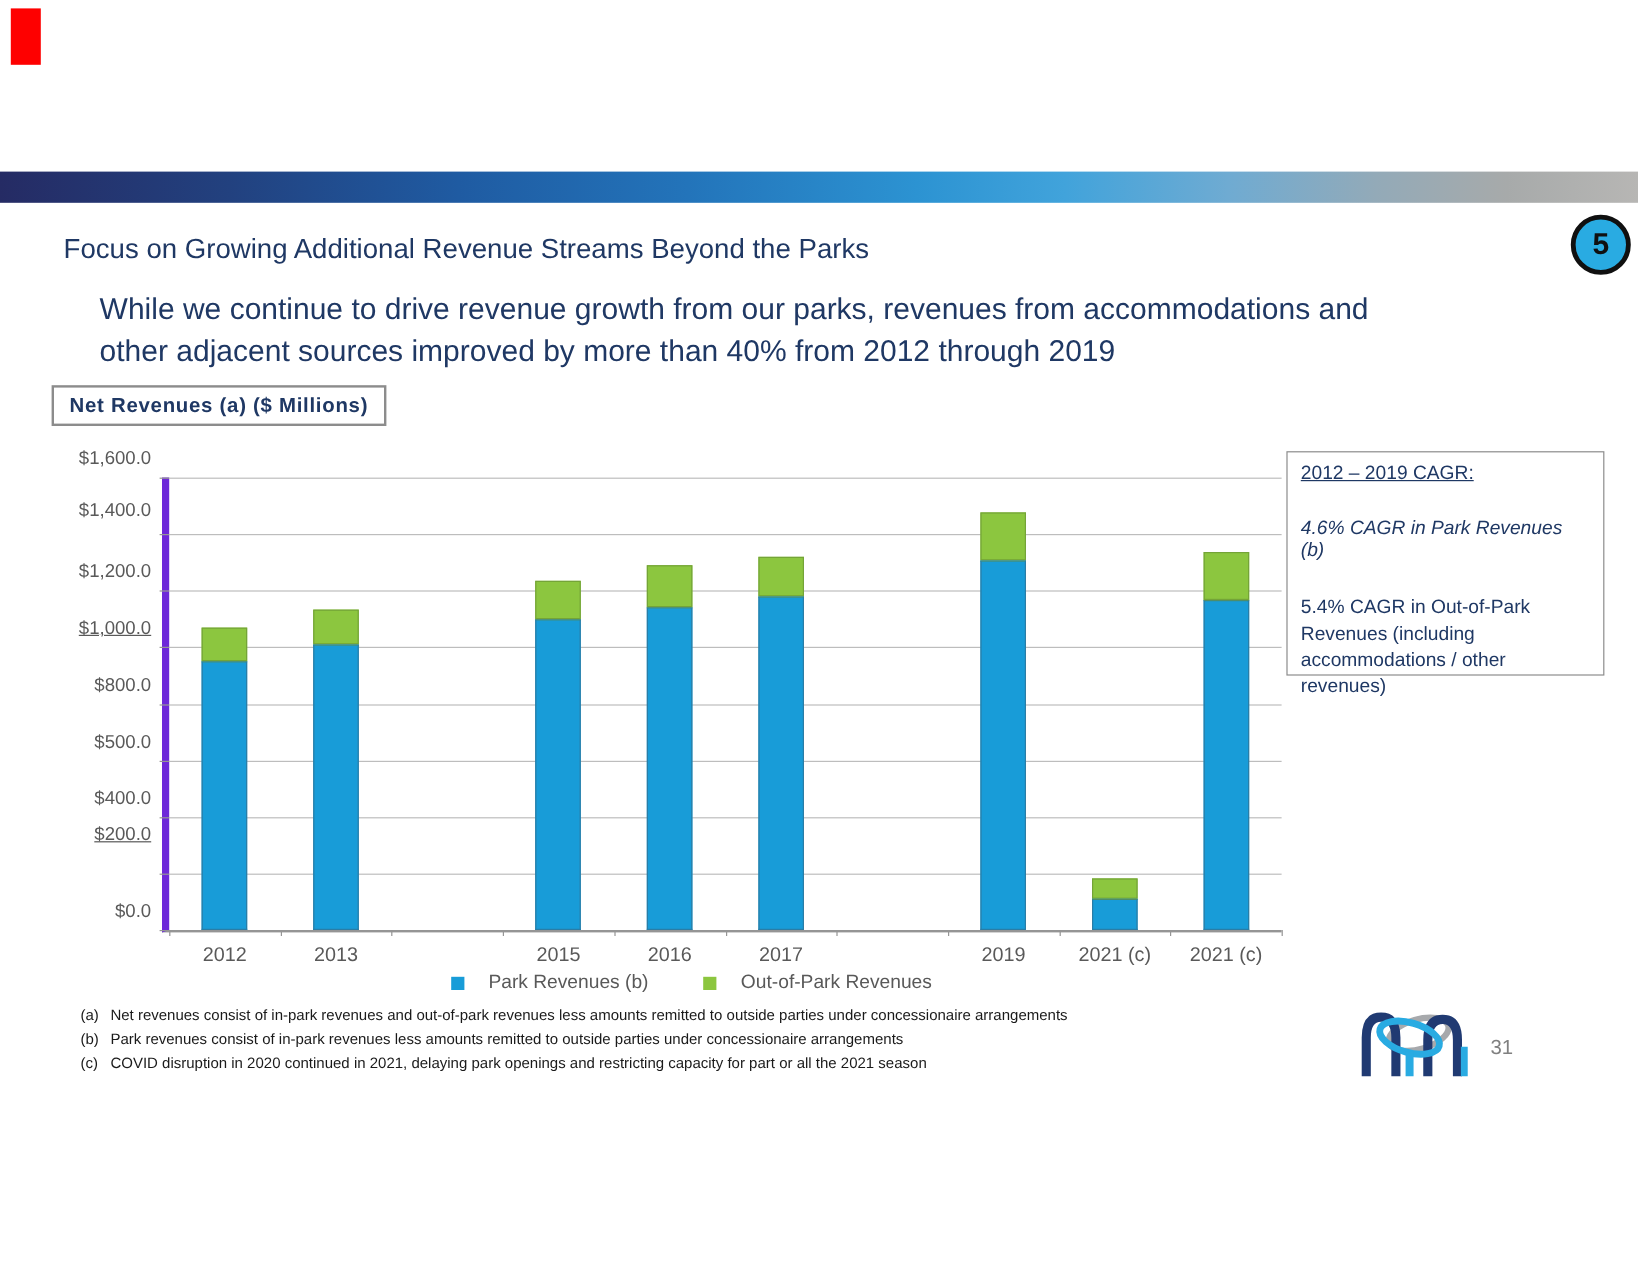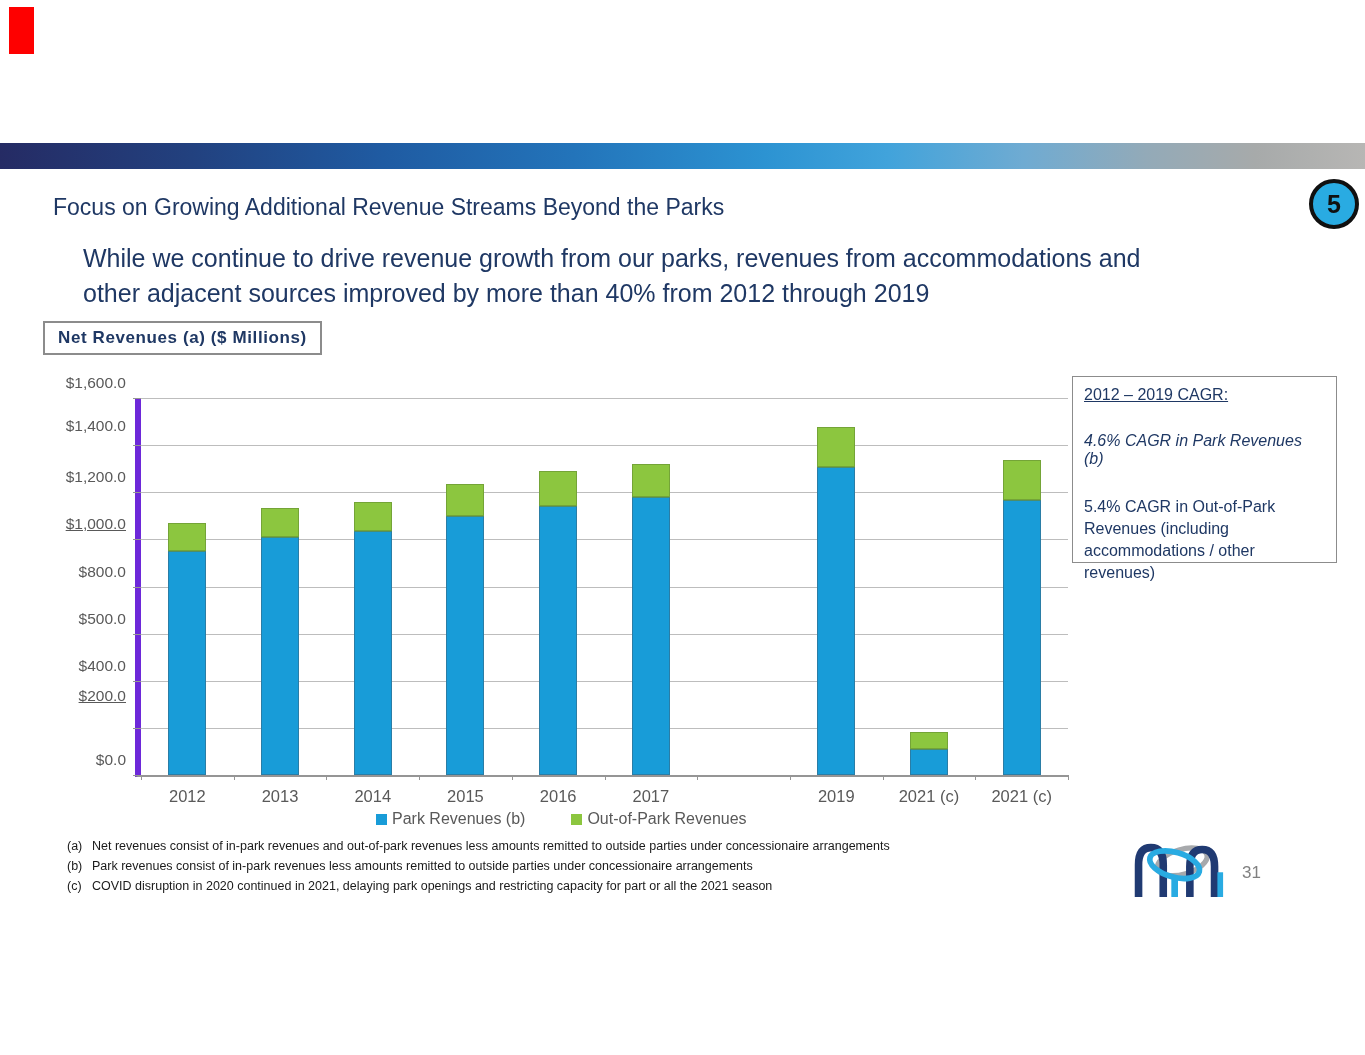--- a/index.html
+++ b/index.html
@@ -31,21 +31,21 @@
   .y-labels{position:absolute;left:0;top:383px;width:126px;height:377px;}
   .y-label{position:absolute;right:0;height:18px;line-height:18px;color:#595959;font-size:15.5px;white-space:nowrap;}
   .slot{position:absolute;bottom:0;height:100%;}
   .bar{position:absolute;bottom:0;width:38px;}
   .seg{width:38px;box-sizing:border-box;}
   .seg-out{background:#8cc63f;border:1px solid #74a437;}
   .seg-park{background:#189cd8;border:1px solid #2a7da6;border-top:1px solid #4d8d6a;}
   .x-label{position:absolute;top:389px;width:100%;text-align:center;color:#595959;font-size:16.5px;}
 
   .legend{position:absolute;left:376px;top:810px;display:flex;gap:46px;align-items:center;}
-  .legend-item{display:flex;align-items:center;gap:5px;color:#595959;font-size:16px;white-space:nowrap;}
+  .legend-item{display:flex;align-items:center;gap:20px;color:#595959;font-size:16px;white-space:nowrap;}
   .legend-swatch{width:11px;height:11px;display:inline-block;}
 
   .cagr-box{position:absolute;left:1072px;top:376px;width:265px;height:187px;box-sizing:border-box;
     border:1px solid #8c8c8c;background:#fff;padding:9px 11px;color:#1f3864;font-size:16px;}
   .cagr-heading{font-weight:normal;text-decoration:underline;}
   .cagr-line1{margin-top:28px;font-style:italic;}
   .cagr-line2{margin-top:28px;line-height:22px;white-space:pre-line;}
 
   .footnotes{position:absolute;left:67px;top:839px;color:#1a1a1a;font-size:12.5px;}
   .footnote-row{display:flex;margin-bottom:6px;}
@@ -109,27 +109,20 @@
         </div>
         <div class="x-label">2012</div>
       </div>
       <div class="slot" style="left: 92.7px; width: 92.7px;">
         <div class="bar" style="left: 27.35px;">
           <div class="seg seg-out" style="height: 29.4531px;"></div>
           <div class="seg seg-park" style="height: 237.981px;"></div>
         </div>
         <div class="x-label">2013</div>
       </div>
-      <div class="slot" style="left: 185.4px; width: 92.7px;">
-        <div class="bar" style="left: 27.35px;">
-          <div class="seg seg-out" style="height: 29.6887px;"></div>
-          <div class="seg seg-park" style="height: 243.636px;"></div>
-        </div>
-        <div class="x-label">2014</div>
-      </div>
       <div class="slot" style="left: 278.1px; width: 92.7px;">
         <div class="bar" style="left: 27.35px;">
           <div class="seg seg-out" style="height: 32.045px;"></div>
           <div class="seg seg-park" style="height: 259.188px;"></div>
         </div>
         <div class="x-label">2015</div>
       </div>
       <div class="slot" style="left: 370.8px; width: 92.7px;">
         <div class="bar" style="left: 27.35px;">
           <div class="seg seg-out" style="height: 34.4012px;"></div>

